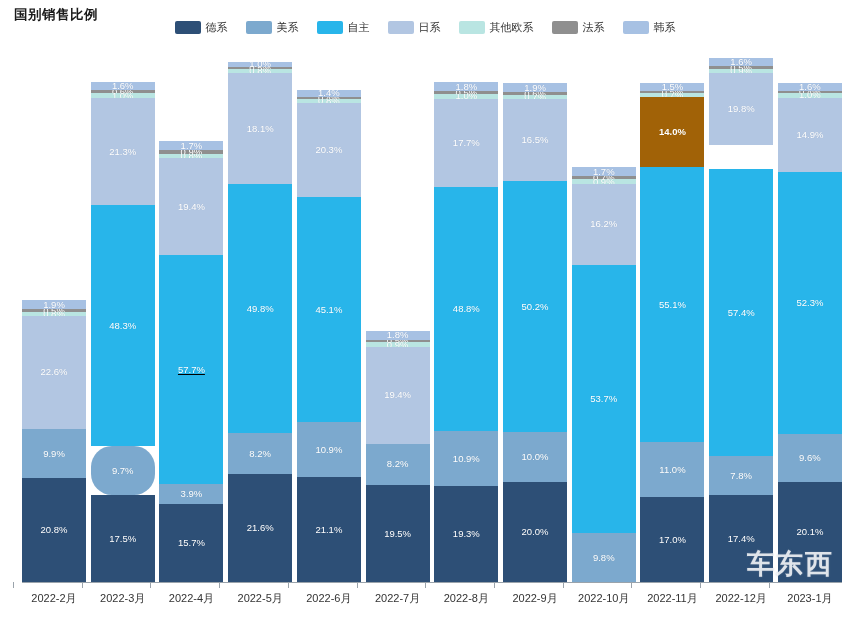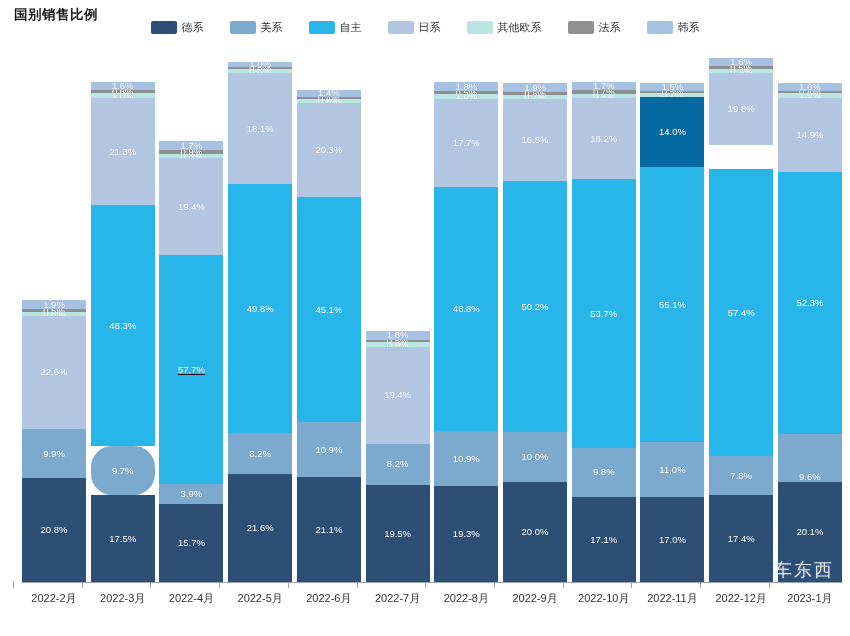--- a/index.html
+++ b/index.html
@@ -28,21 +28,21 @@
 
   
   .legend {
     position: absolute;
     left: 0;
     right: 0;
     top: 20px;
     display: flex;
     justify-content: center;
     align-items: flex-start;
-    gap: 26px;
+    gap: 18px;
   }
   .legend-item {
     display: flex;
     align-items: center;
     gap: 5px;
   }
   .legend-swatch {
     width: 26px;
     height: 13px;
     border-radius: 2px;
@@ -133,22 +133,22 @@
     font-size: 11px;
     color: #333333;
     white-space: nowrap;
   }
 
   
   .watermark {
     position: absolute;
     right: 16px;
     bottom: 28px;
-    font-size: 18px;
-    font-weight: normal;
+    font-size: 27px;
+    font-weight: bold;
     color: rgba(255,255,255,0.82);
     letter-spacing: 2px;
     text-shadow: 0 0 2px rgba(120,140,165,0.55);
     pointer-events: none;
     user-select: none;
   }
 </style>
 </head>
 <body>
 
@@ -384,23 +384,20 @@
             <span class="seg-label">0.6%</span>
           </div>
           <div class="seg" style="background: rgb(167, 193, 227); height: 9.5px;">
             <span class="seg-label">1.9%</span>
           </div>
         </div>
         <span class="tick left"></span>
       </div>
       <div class="col">
         <div class="bar-stack">
-          <div class="seg" style="background: rgb(45, 79, 118); height: 85.5px;">
-            <span class="seg-label">17.1%</span>
-          </div>
           <div class="seg" style="background: rgb(124, 169, 206); height: 49px;">
             <span class="seg-label">9.8%</span>
           </div>
           <div class="seg" style="background: rgb(40, 181, 234); height: 268.5px;">
             <span class="seg-label">53.7%</span>
           </div>
           <div class="seg" style="background: rgb(178, 198, 226); height: 81px;">
             <span class="seg-label">16.2%</span>
           </div>
           <div class="seg" style="background: rgb(185, 229, 226); height: 4.5px;">
@@ -419,21 +416,21 @@
         <div class="bar-stack">
           <div class="seg" style="background: rgb(45, 79, 118); height: 85px;">
             <span class="seg-label">17.0%</span>
           </div>
           <div class="seg" style="background: rgb(124, 169, 206); height: 55px;">
             <span class="seg-label">11.0%</span>
           </div>
           <div class="seg" style="background: rgb(40, 181, 234); height: 275.5px;">
             <span class="seg-label">55.1%</span>
           </div>
-          <div class="seg" style="background: #0369a1; height: 70px;">
+          <div class="seg" style="background: #a16207; height: 70px; font-weight: bold;">
             <span class="seg-label">14.0%</span>
           </div>
           <div class="seg" style="background: rgb(185, 229, 226); height: 3.5px;">
             <span class="seg-label">0.7%</span>
           </div>
           <div class="seg" style="background: rgb(143, 143, 143); height: 2.5px;">
             <span class="seg-label">0.5%</span>
           </div>
           <div class="seg" style="background: rgb(167, 193, 227); height: 7.5px;">
             <span class="seg-label">1.5%</span>
@@ -465,21 +462,21 @@
             <span class="seg-label">1.6%</span>
           </div>
         </div>
         <span class="tick left"></span>
       </div>
       <div class="col">
         <div class="bar-stack">
           <div class="seg" style="background: rgb(45, 79, 118); height: 100.5px;">
             <span class="seg-label">20.1%</span>
           </div>
-          <div class="seg" style="background: rgb(124, 169, 206); height: 48px; align-items: flex-end;">
+          <div class="seg" style="background: rgb(124, 169, 206); height: 48px;">
             <span class="seg-label">9.6%</span>
           </div>
           <div class="seg" style="background: rgb(40, 181, 234); height: 261.5px;">
             <span class="seg-label">52.3%</span>
           </div>
           <div class="seg" style="background: rgb(178, 198, 226); height: 74.5px;">
             <span class="seg-label">14.9%</span>
           </div>
           <div class="seg" style="background: rgb(185, 229, 226); height: 5px;">
             <span class="seg-label">1.0%</span>

